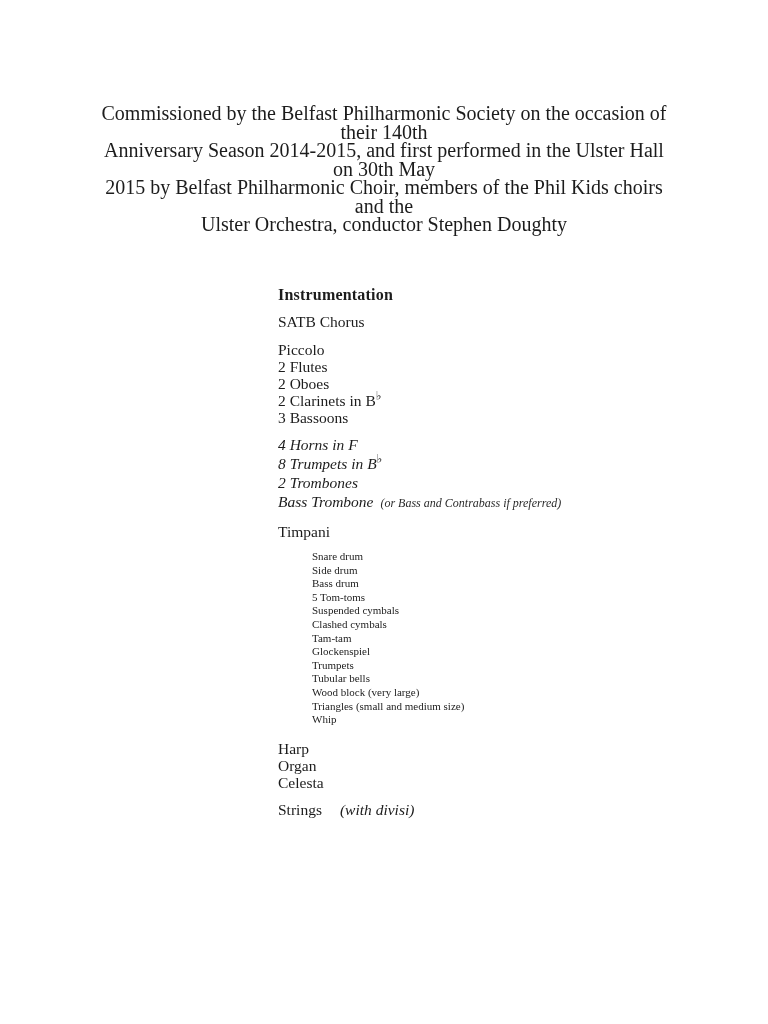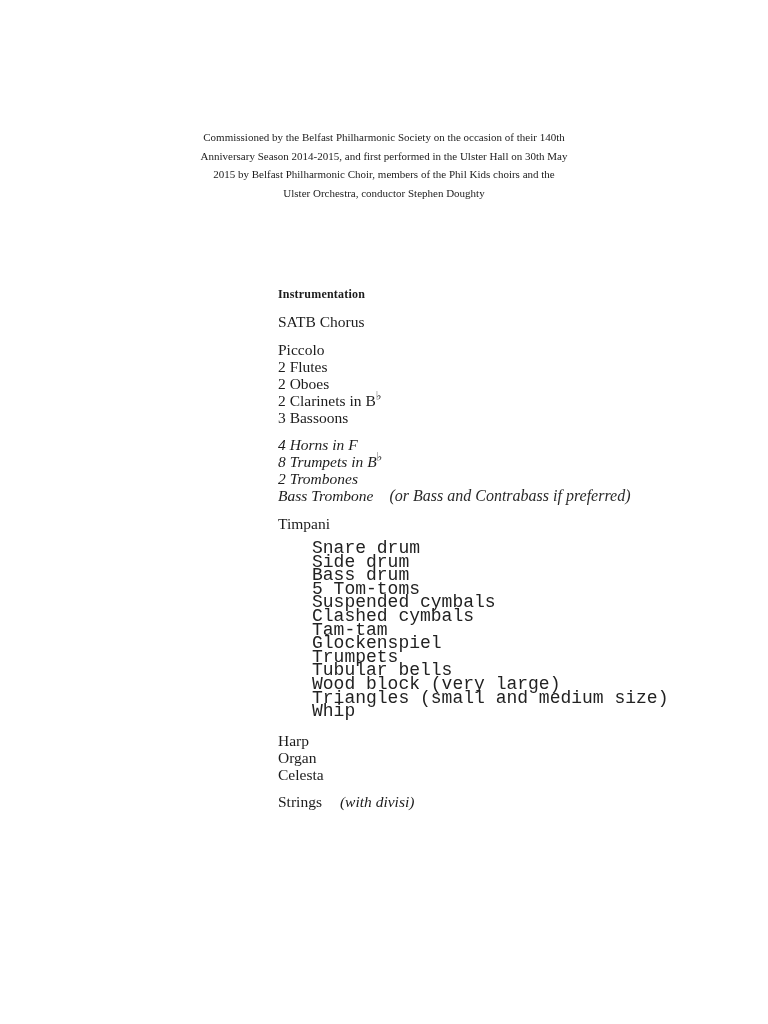--- a/index.html
+++ b/index.html
@@ -12,66 +12,65 @@
     overflow: hidden;
   }
   .page {
     position: absolute;
     inset: 0;
     background: #ffffff;
   }
   
   .commission {
     position: absolute;
-    top: 128px;
+    top: 104px;
     left: 94px;
     width: 580px;
     text-align: center;
-    font-size: 11px;
+    font-size: 20px;
     line-height: 18.5px;
   }
   
   .instr {
     position: absolute;
     top: 286px;
     left: 278px;
     font-size: 15.5px;
     line-height: 17px;
     white-space: nowrap;
   }
   .instr .heading {
     font-weight: bold;
-    font-size: 12px;
+    font-size: 16px;
     line-height: 17px;
     margin-bottom: 10px;
     letter-spacing: 0.2px;
   }
   .group-chorus    { margin-bottom: 11px; }
   .group-woodwinds { margin-bottom: 10px; }
   .group-brass     { margin-bottom: 11px; font-style: italic; }
   .group-timpani   { margin-bottom: 10px; }
   .group-percussion{ margin-bottom: 13px; }
   .group-keyboards { margin-bottom: 10px; }
   sup.flat {
     font-size: 12px;
     line-height: 0;
     vertical-align: super;
     font-family: "DejaVu Sans", "DejaVu Serif", serif;
   }
   .small-note {
-    font-size: 16px;
-    margin-left: 16px;
+    font-size: 12px;
+    margin-left: 7px;
     color: #2a2a2a;
   }
   .sublist {
     margin: 2px 0 0 34px;
-    font-size: 18px;
+    font-size: 11px;
     line-height: 13.6px;
     color: #222222;
-    font-family: Liberation Mono, monospace;
   }
   .italic-note {
     font-style: italic;
     margin-left: 18px;
   }
 </style>
 </head>
 <body>
 
 <div class="page">

